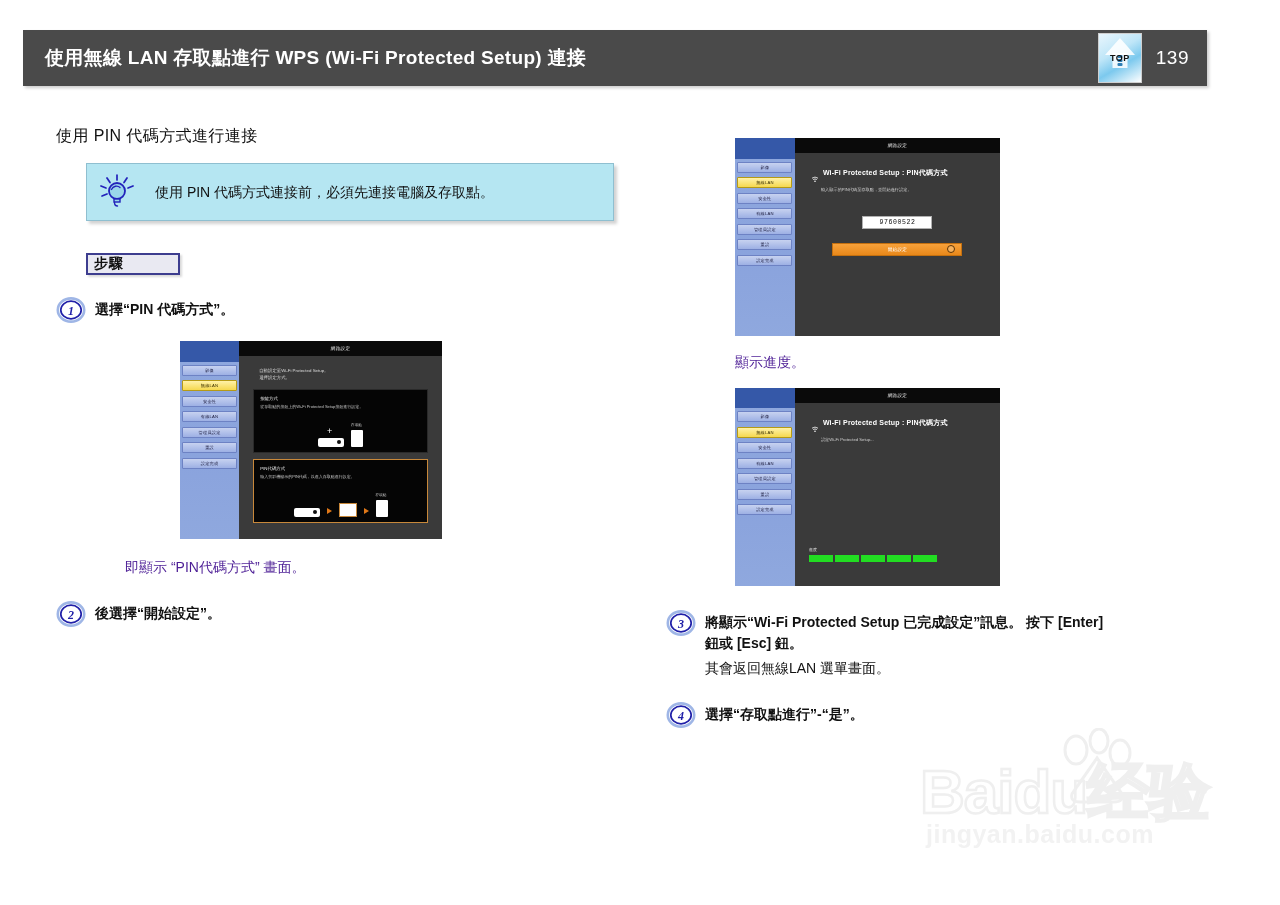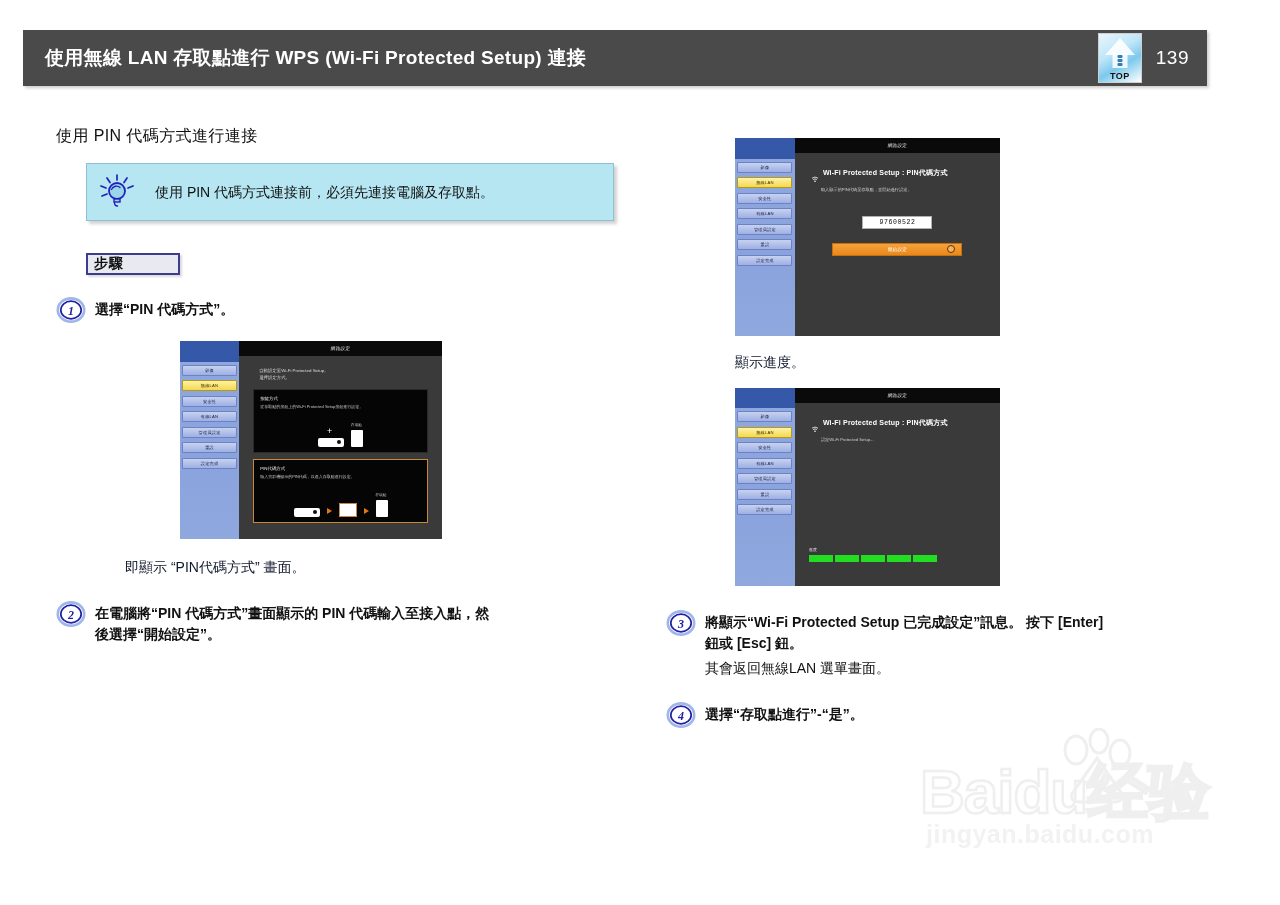--- a/index.html
+++ b/index.html
@@ -103,21 +103,21 @@
     background: #2f7fb5;
     border-radius: 1px;
   }
   .top-badge .top-label {
     position: relative;
     z-index: 3;
     font-size: 9px;
     font-weight: bold;
     color: #101010;
     line-height: 10px;
-    padding-bottom: 1px;
+    padding-bottom: 19px;
     letter-spacing: 0.4px;
   }
   .page-number {
     color: #ffffff;
     font-size: 19px;
     font-weight: normal;
     margin-right: 18px;
     letter-spacing: 0.5px;
   }
 
@@ -215,21 +215,21 @@
   .note-line {
     font-size: 14px;
     color: #111111;
     line-height: 1.55;
     font-weight: normal;
     margin-top: 3px;
   }
   .indented-note {
     margin-left: 69px;
     font-size: 14px;
-    color: #0f172a;
+    color: #4c1d95;
     line-height: 1.55;
   }
 
   
   .osd {
     background: #3a3a3a;
     position: relative;
     box-sizing: border-box;
     font-family: "Liberation Sans", sans-serif;
     overflow: hidden;
@@ -613,21 +613,20 @@
 
   <div class="step-row" style="margin-top:22px;">
     <div class="step-badge">
       <svg width="30" height="26" viewBox="0 0 30 26">
         <ellipse cx="15" cy="13" rx="13.2" ry="11.6" fill="none" stroke="#9fb6e6" stroke-width="2.6"></ellipse>
         <ellipse cx="15" cy="13" rx="10.2" ry="8.8" fill="#ffffff" stroke="#2020a8" stroke-width="1.7"></ellipse>
         <text x="15" y="17.5" font-family="Liberation Serif, serif" font-size="12" font-style="italic" font-weight="bold" fill="#2020a8" text-anchor="middle">2</text>
       </svg>
     </div>
     <div class="step-body">
-      <div>在電腦將“PIN 代碼方式”畫面顯示的 PIN 代碼輸入至接入點，然</div>
       <div>後選擇“開始設定”。</div>
     </div>
   </div>
 
 </div>
 
 <div class="col-right">
 
   <div class="osd" style="margin-left:69px; margin-top:12px; width:265px; height:198px;">
     <div class="osd-side">

